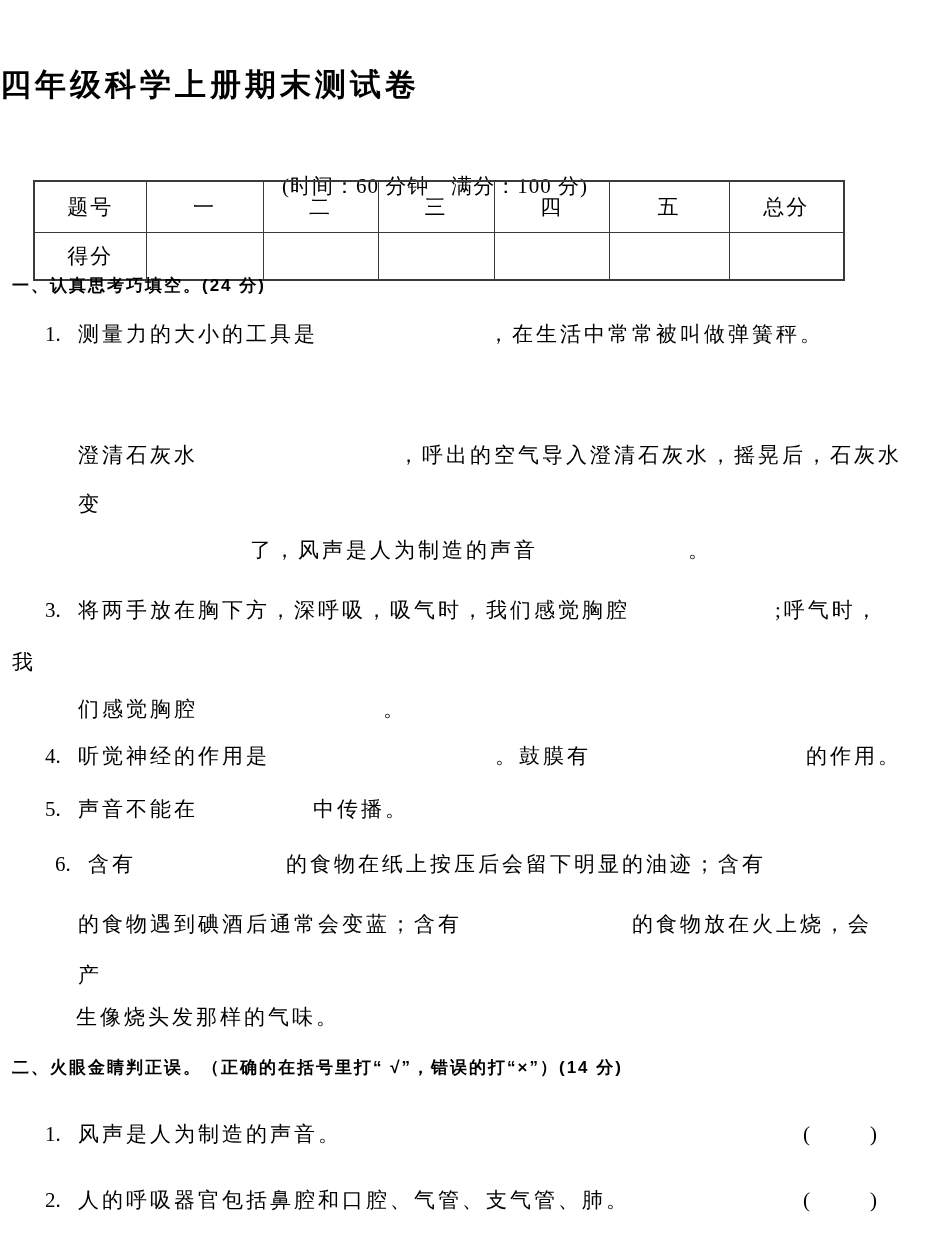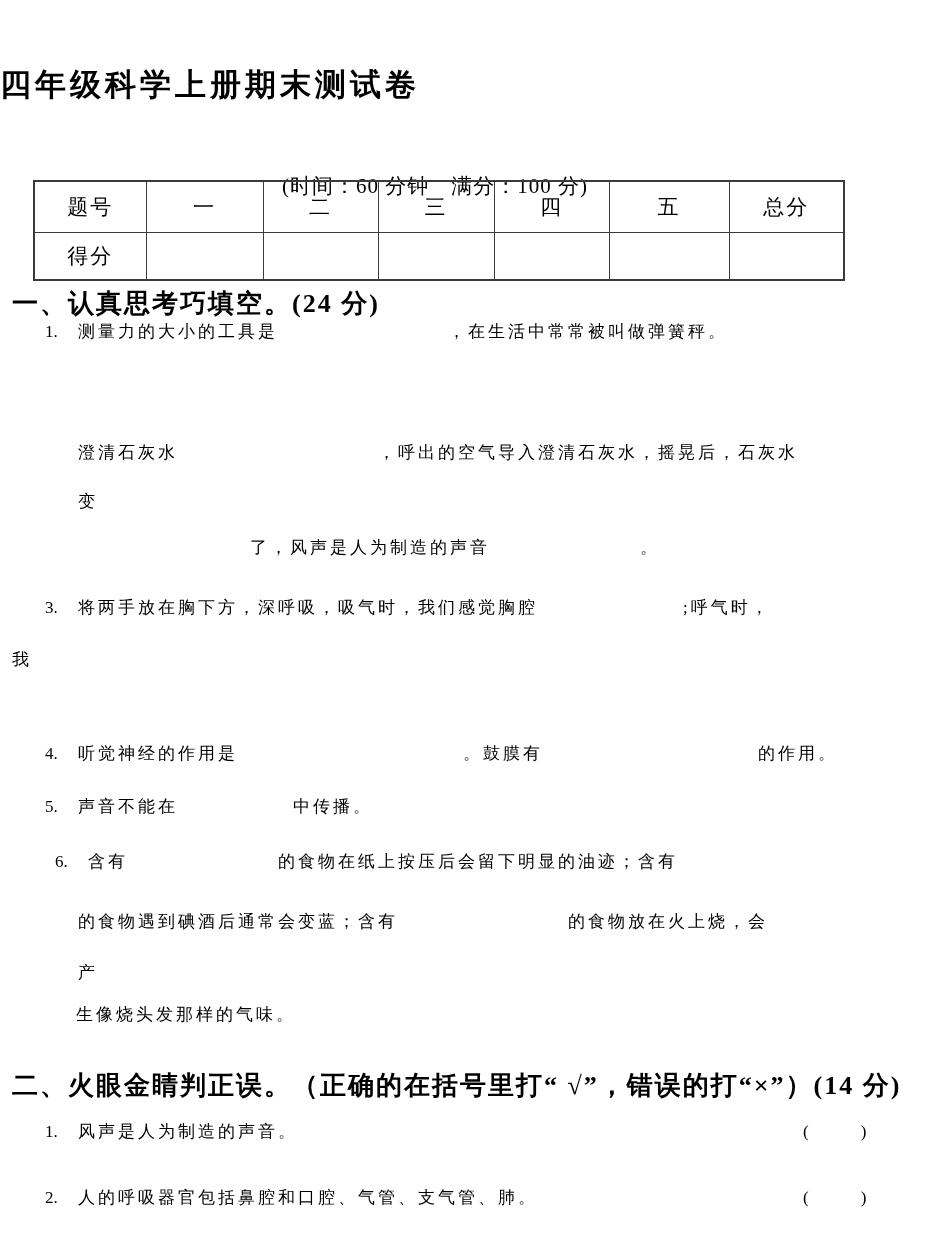--- a/index.html
+++ b/index.html
@@ -28,27 +28,26 @@
     font-size:21px;
   }
   table.score-table td{
     border:1px solid #3a3a3a;text-align:center;
     letter-spacing:2px;
   }
   table.score-table tr.r1 td{height:48px;}
   table.score-table tr.r2 td{height:44px;}
   .sec-heading{
     position:absolute;left:12px;
-    font-family:Liberation Serif, serif;
-    font-weight:bold;font-size:26px;letter-spacing:2px;
+    font-family:Liberation Sans, sans-serif;
+    font-weight:bold;font-size:17px;letter-spacing:2px;
     white-space:nowrap;
-    margin-top:12px;
   }
   .ln{
-    position:absolute;font-size:17px;letter-spacing:3px;
+    position:absolute;font-size:21px;letter-spacing:3px;
     white-space:nowrap;
   }
   .num{
     display:inline-block;width:33px;letter-spacing:0;
   }
   .blank{
     display:inline-block;height:1px;vertical-align:baseline;
   }
   .bracket{
     position:absolute;letter-spacing:6px;
@@ -98,20 +97,21 @@
   <div class="sec-heading" style="top:274px">一、认真思考巧填空。(24 分)</div>
 
   <div class="sec-heading" style="top:1056px">二、火眼金睛判正误。（正确的在括号里打“ √”，错误的打“×”）(14 分)</div>
 
 <div class="ln" style="top: 320px; left: 45px;"><span class="num">1.</span><span>测量力的大小的工具是</span><span class="blank" style="width: 170px;"></span><span>，在生活中常常被叫做弹簧秤。</span></div>
     <div class="ln" style="top: 441px; left: 78px;"><span>澄清石灰水</span><span class="blank" style="width: 200px;"></span><span>，呼出的空气导入澄清石灰水，摇晃后，石灰水</span></div>
     <div class="ln" style="top: 490px; left: 78px;"><span>变</span></div>
     <div class="ln" style="top: 536px; left: 250px;"><span>了，风声是人为制造的声音</span><span class="blank" style="width: 150px;"></span><span>。</span></div>
     <div class="ln" style="top: 596px; left: 45px;"><span class="num">3.</span><span>将两手放在胸下方，深呼吸，吸气时，我们感觉胸腔</span><span class="blank" style="width: 145px;"></span><span>;呼气时，</span></div>
     <div class="ln" style="top: 648px; left: 12px;"><span>我</span></div>
+    <div class="ln" style="top: 695px; left: 78px;"><span>们感觉胸腔</span><span class="blank" style="width: 185px;"></span><span>。</span></div>
     <div class="ln" style="top: 742px; left: 45px;"><span class="num">4.</span><span>听觉神经的作用是</span><span class="blank" style="width: 225px;"></span><span>。鼓膜有</span><span class="blank" style="width: 215px;"></span><span>的作用。</span></div>
     <div class="ln" style="top: 795px; left: 45px;"><span class="num">5.</span><span>声音不能在</span><span class="blank" style="width: 115px;"></span><span>中传播。</span></div>
     <div class="ln" style="top: 850px; left: 55px;"><span class="num">6.</span><span>含有</span><span class="blank" style="width: 150px;"></span><span>的食物在纸上按压后会留下明显的油迹；含有</span></div>
     <div class="ln" style="top: 910px; left: 78px;"><span>的食物遇到碘酒后通常会变蓝；含有</span><span class="blank" style="width: 170px;"></span><span>的食物放在火上烧，会</span></div>
     <div class="ln" style="top: 961px; left: 78px;"><span>产</span></div>
     <div class="ln" style="top: 1003px; left: 76px;"><span>生像烧头发那样的气味。</span></div>
     <div class="ln" style="top: 1120px; left: 45px;"><span class="num">1.</span><span>风声是人为制造的声音。</span><span class="bracket" style="left: 758px;">(　　)</span></div>
     <div class="ln" style="top: 1186px; left: 45px;"><span class="num">2.</span><span>人的呼吸器官包括鼻腔和口腔、气管、支气管、肺。</span><span class="bracket" style="left: 758px;">(　　)</span></div>
   </div>
 

